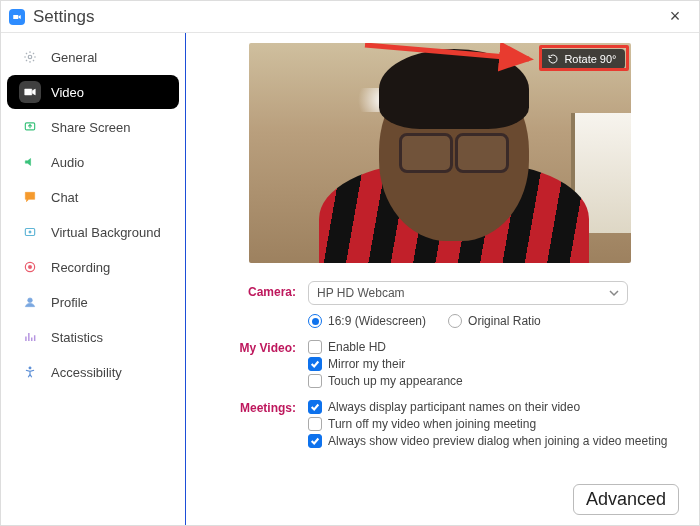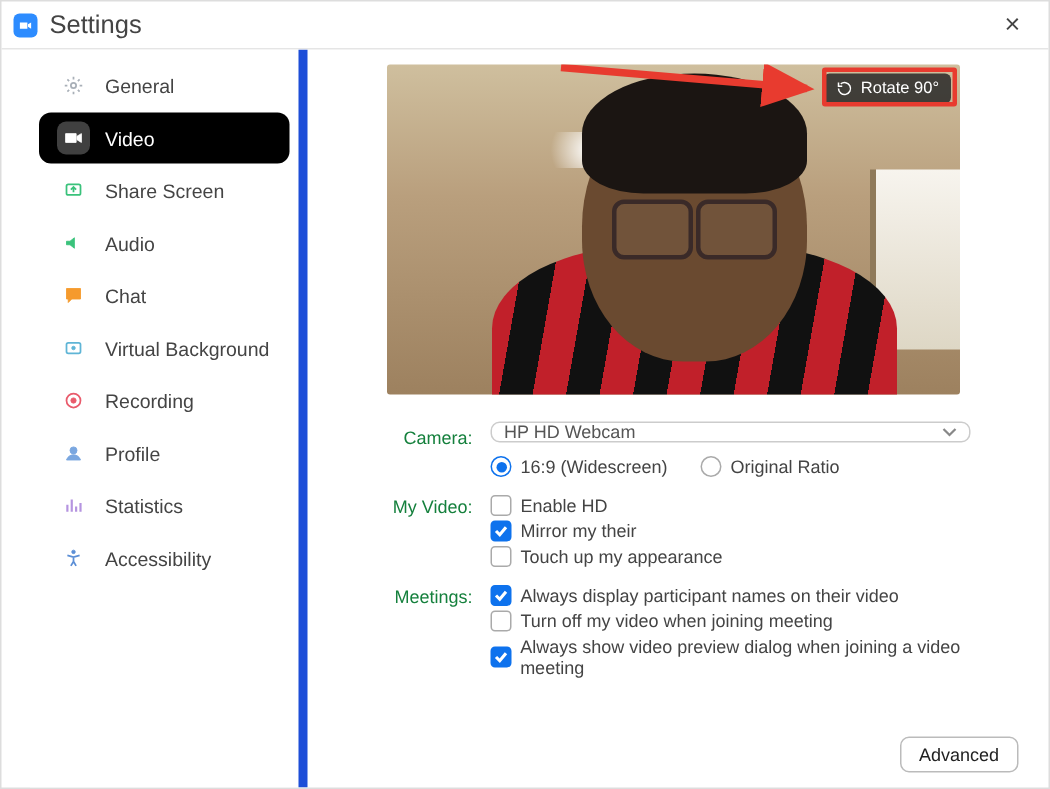--- a/index.html
+++ b/index.html
@@ -11,21 +11,21 @@
   .window { width:700px; height:526px; display:flex; flex-direction:column; border:1px solid #ddd; }
   .titlebar {
     height: 32px; display:flex; align-items:center; padding:0 8px;
     border-bottom:1px solid #e5e5e5;
   }
   .titlebar .app-icon { width:16px; height:16px; border-radius:4px; background:#2D8CFF; display:flex; align-items:center; justify-content:center; margin-right:8px;}
   .titlebar .app-icon svg { width:10px; height:10px; fill:#fff;}
   .titlebar .title { font-size:17px; color:#444; flex:1;}
   .titlebar .close { width:32px; text-align:center; font-size:18px; color:#444; cursor:pointer;}
   .body { flex:1; display:flex; overflow:hidden; }
-  .sidebar { width:185px; border-right:6px solid #1d4ed8; padding-top:6px; background:#fff;margin-left:19px; }
+  .sidebar { width:185px; border-right:1px solid #1d4ed8; padding-top:6px; background:#fff; }
   .nav-item {
     display:flex; align-items:center; height:34px; padding:0 12px; margin:1px 6px;
     border-radius:8px; cursor:pointer; color:#444;
   }
   .nav-item.active { background:#000000; color:#fff; }
   .nav-item .nicon { width:22px; height:22px; border-radius:6px; display:flex; align-items:center; justify-content:center; margin-right:10px; }
   .nav-item.active .nicon { background:rgba(255,255,255,0.25); }
   .nav-item .nicon svg { width:14px; height:14px; }
   .nav-item span.lbl { font-size:13px; }
   .content { flex:1; position:relative; padding:10px 20px 0 14px; overflow:auto; }
@@ -48,38 +48,38 @@
     position:absolute; top:6px; right:6px; background:rgba(40,40,40,0.85); color:#fff;
     padding:4px 8px; border-radius:4px; font-size:11px; display:flex; align-items:center; gap:5px;
     cursor:pointer;
   }
   .rotate-btn svg { width:12px; height:12px; stroke:#fff; fill:none;}
   .highlight-box { position:absolute; top:2px; right:2px; width:90px; height:26px; border:3px solid #e83b2f; border-radius:2px; pointer-events:none;}
   .arrow-ann { position:absolute; top:-2px; right:90px; width:180px; height:40px; pointer-events:none;}
   .arrow-ann svg { width:100%; height:100%;}
   .form { margin-top:18px; }
   .row { display:flex; margin:6px 0; }
-  .row .label { width:108px; text-align:right; padding-right:12px; font-size:12px; font-weight:400; color:#15803d; padding-top:4px;}
+  .row .label { width:108px; text-align:right; padding-right:12px; font-size:12px; font-weight:700; color:#be185d; padding-top:4px;}
   .row .controls { flex:1; }
   .select {
-    width:320px; height:14px; border:1px solid #ccc; border-radius:6px; padding:0 8px;
+    width:320px; height:24px; border:1px solid #ccc; border-radius:6px; padding:0 8px;
     display:flex; align-items:center; justify-content:space-between; font-size:12px; color:#555; cursor:pointer;
   }
   .select svg { width:10px; height:10px; stroke:#888;}
   .opts { display:flex; gap:22px; margin-top:6px;}
   .radio, .check { display:flex; align-items:center; gap:6px; font-size:12px; color:#444; cursor:pointer; margin:3px 0;}
   .radio .r { width:14px; height:14px; border:1.5px solid #aaa; border-radius:50%; display:flex; align-items:center; justify-content:center;}
   .radio .r.checked { border-color:#0E72ED;}
   .radio .r.checked::after{content:""; width:7px; height:7px; border-radius:50%; background:#0E72ED;}
   .check .c { width:14px; height:14px; border:1.5px solid #aaa; border-radius:3px; display:flex; align-items:center; justify-content:center;}
   .check .c.checked { background:#0E72ED; border-color:#0E72ED;}
   .check .c.checked svg { width:10px; height:10px; stroke:#fff; stroke-width:2.5;}
   .advanced {
     position:absolute; right:20px; bottom:10px; border:1px solid #bbb; border-radius:6px;
-    padding:4px 12px; font-size:12px; cursor:pointer; background:#fff;
+    padding:4px 12px; font-size:18px; cursor:pointer; background:#fff;
   }
 </style>
 </head>
 <body>
 
 <div class="window">
   <div class="titlebar">
     <div class="app-icon">
       <svg viewBox="0 0 24 24">
           <path d="M3 7h12v10H3zM16 10l5-3v10l-5-3z"></path>

